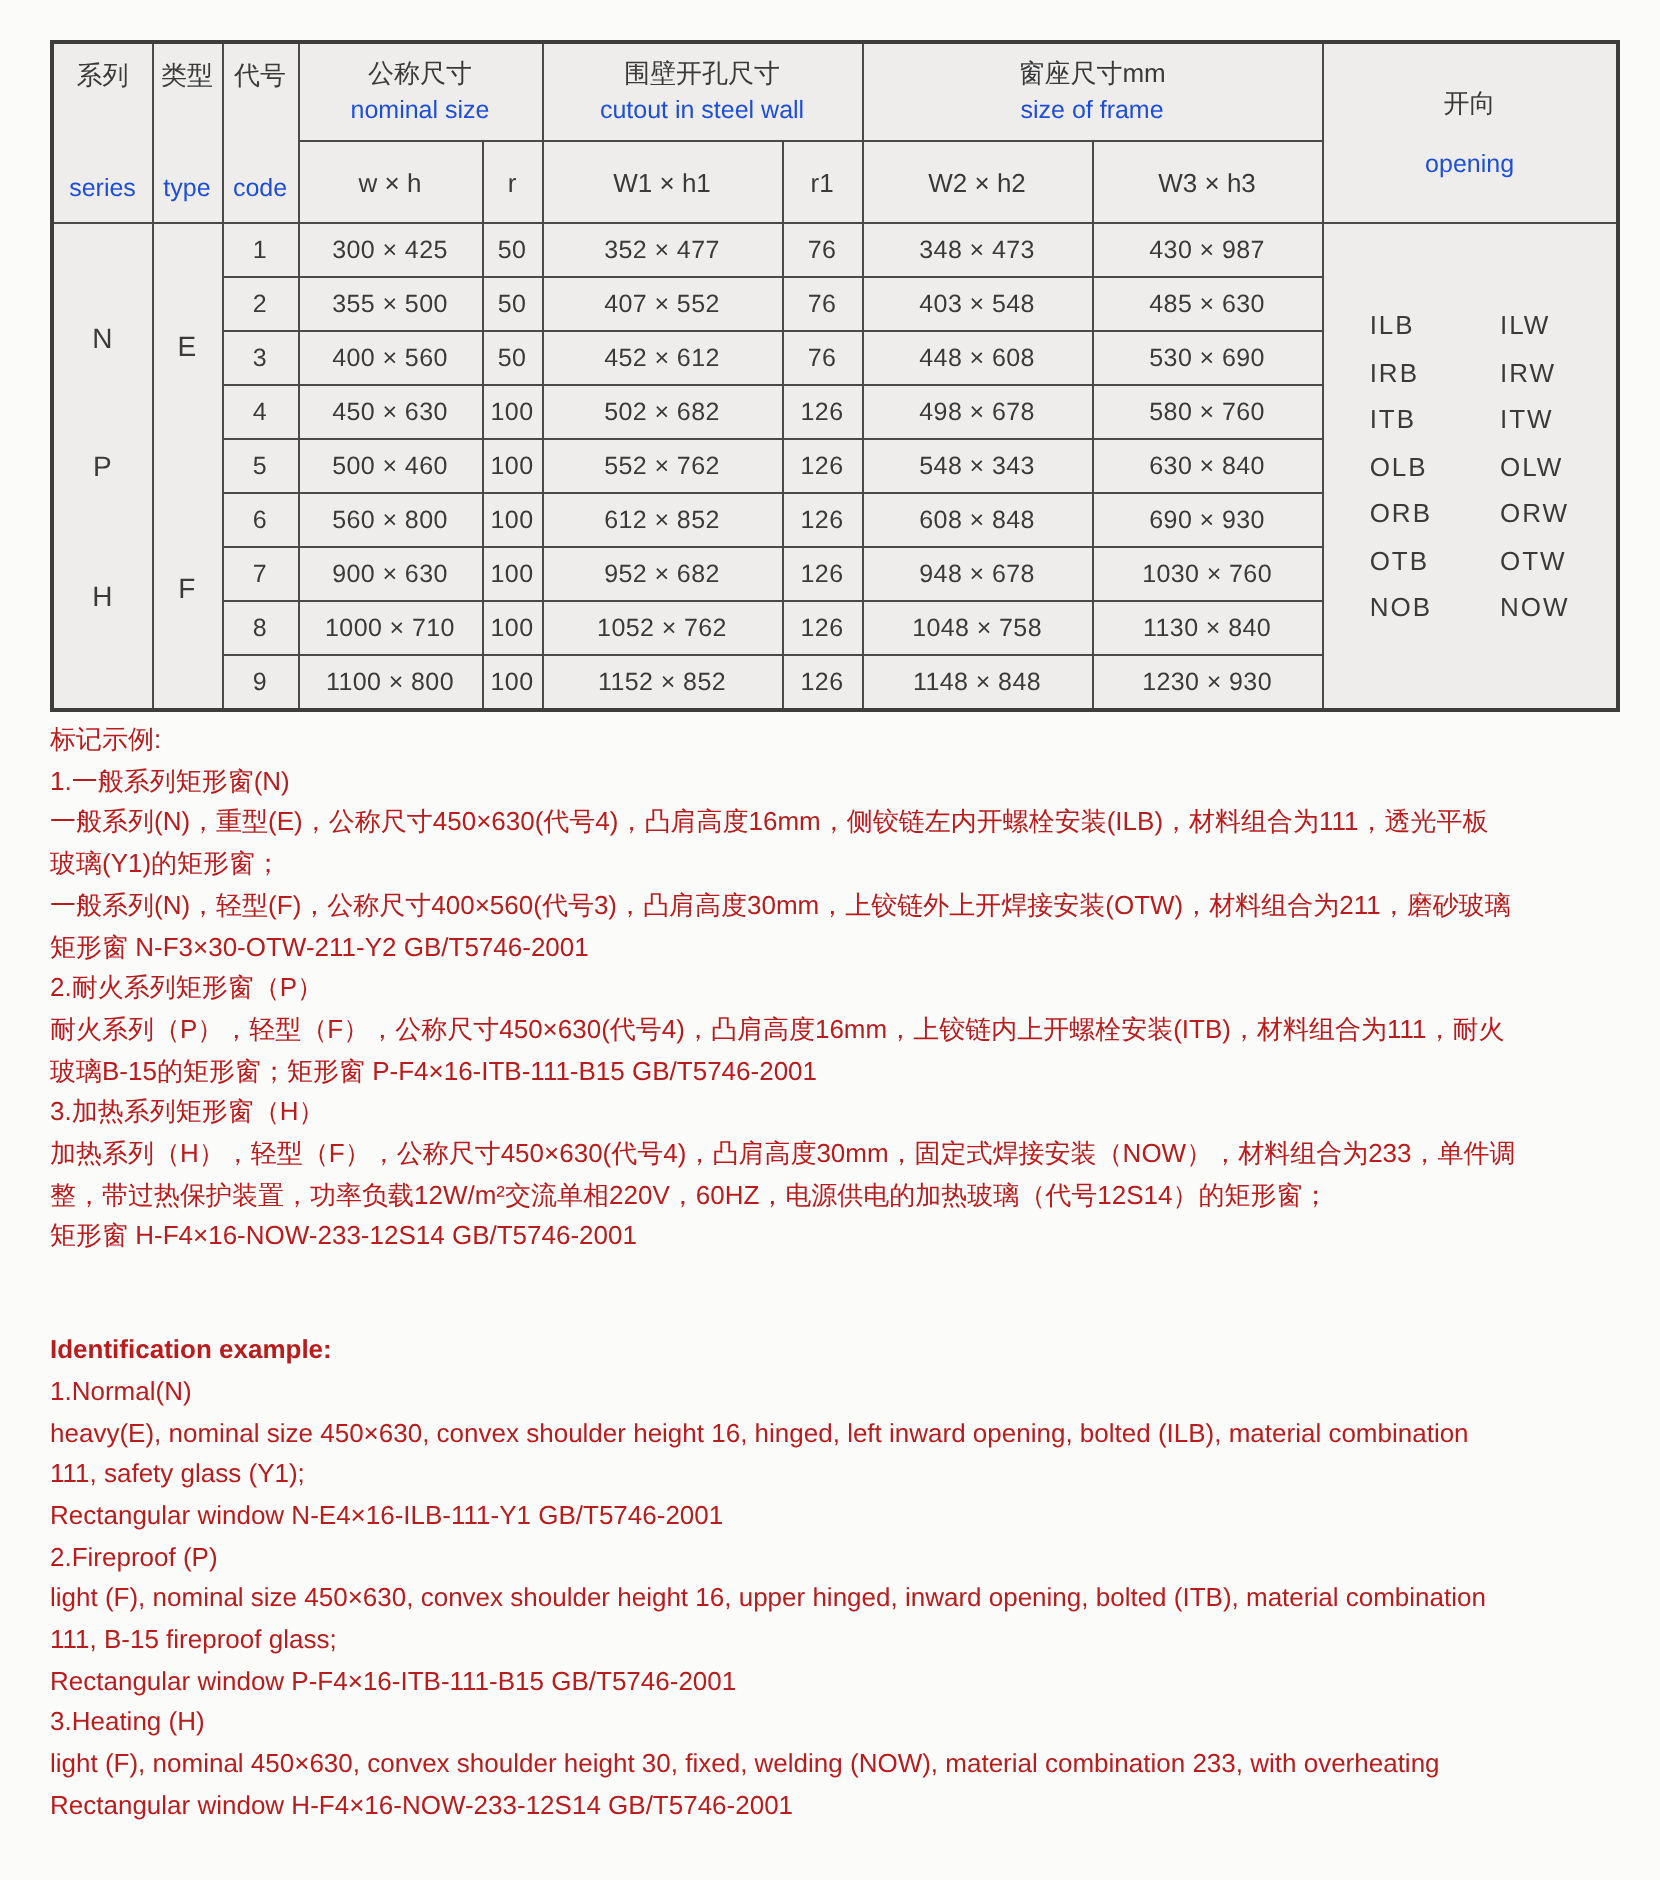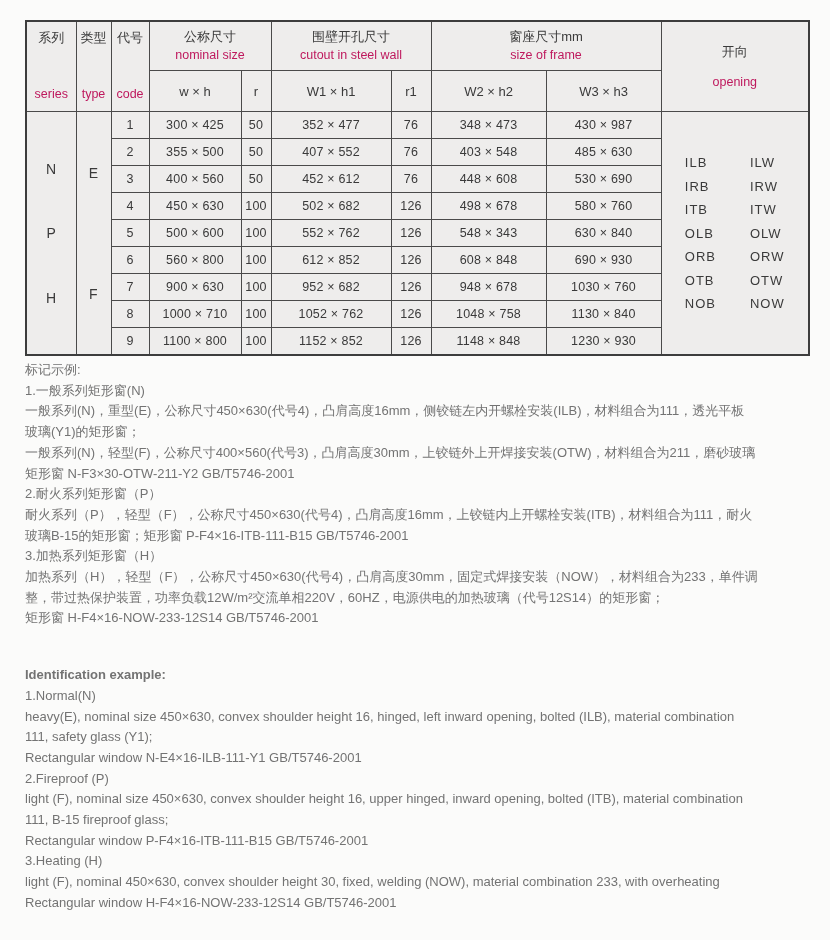--- a/index.html
+++ b/index.html
@@ -24,38 +24,38 @@
     border:1px solid #4a4a4a;
     text-align:center;
     vertical-align:middle;
     font-weight:normal;
     color:#3a3a3a;
     padding:0;
     overflow:hidden;
   }
   table.dim{border:2px solid #3d3d3d;}
   .hdr{height:48px;font-size:13px;line-height:17px;}
-  .hdr .en{font-size:12.5px;color:#be185d;}
+  .hdr .en{font-size:12.5px;color:#1d4ed8;}
   .hdr2{height:40px;font-size:13px;}
   .hcell{display:flex;flex-direction:column;justify-content:center;gap:2px;height:100%;text-align:center;}
   .hcell-split{display:flex;flex-direction:column;justify-content:space-between;height:100%;padding:7px 0 8px 0;box-sizing:border-box;}
   tbody td{height:26px;font-size:12.5px;letter-spacing:0.2px;}
   .series-cell .stack{display:flex;flex-direction:column;justify-content:space-evenly;height:100%;font-size:14px;}
   .type-cell .stack{display:flex;flex-direction:column;justify-content:space-around;height:100%;font-size:14px;}
   .opening-cell .codes{
     display:grid;grid-template-columns:auto auto;
     column-gap:34px;row-gap:8.5px;
     justify-content:center;align-content:center;height:100%;
     font-size:13px;text-align:left;letter-spacing:1px;
   }
 
   
   .notes{
     position:absolute;left:25px;top:360px;width:786px;
-    font-size:13px;line-height:20.7px;color:#737373;
+    font-size:13px;line-height:20.7px;color:#b91c1c;
   }
   .notes .line{white-space:nowrap;}
   .notes .bold{font-weight:bold;margin-top:36px;}
 </style>
 </head>
 <body>
 
 <div class="page">
 
   <table class="dim">
@@ -188,21 +188,21 @@
         <td>4</td>
         <td>450 × 630</td>
         <td>100</td>
         <td>502 × 682</td>
         <td>126</td>
         <td>498 × 678</td>
         <td>580 × 760</td>
       </tr>
       <tr>
         <td>5</td>
-        <td>500 × 600</td>
+        <td>500 × 460</td>
         <td>100</td>
         <td>552 × 762</td>
         <td>126</td>
         <td>548 × 343</td>
         <td>630 × 840</td>
       </tr>
       <tr>
         <td>6</td>
         <td>560 × 800</td>
         <td>100</td>

